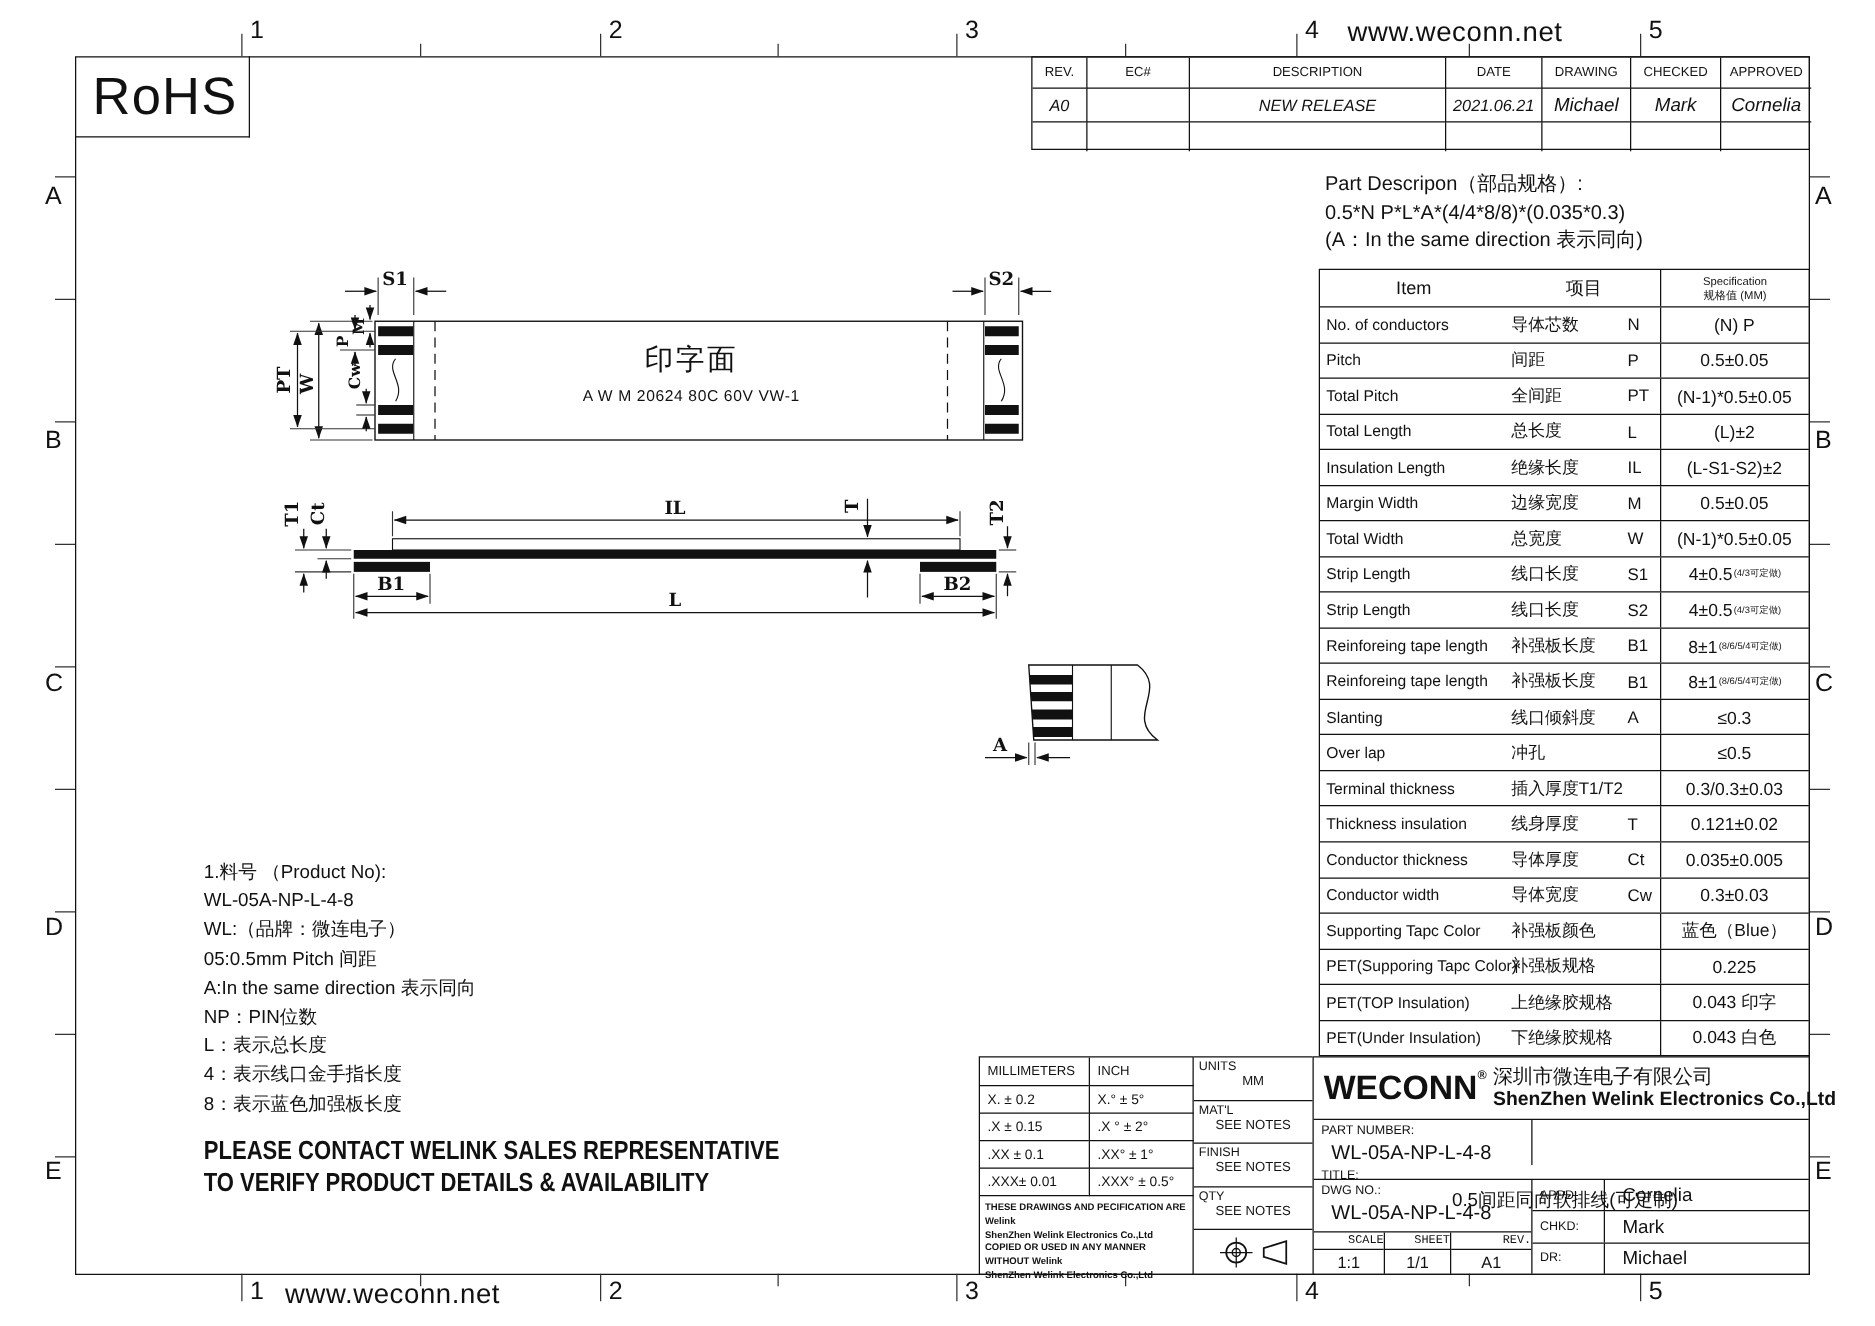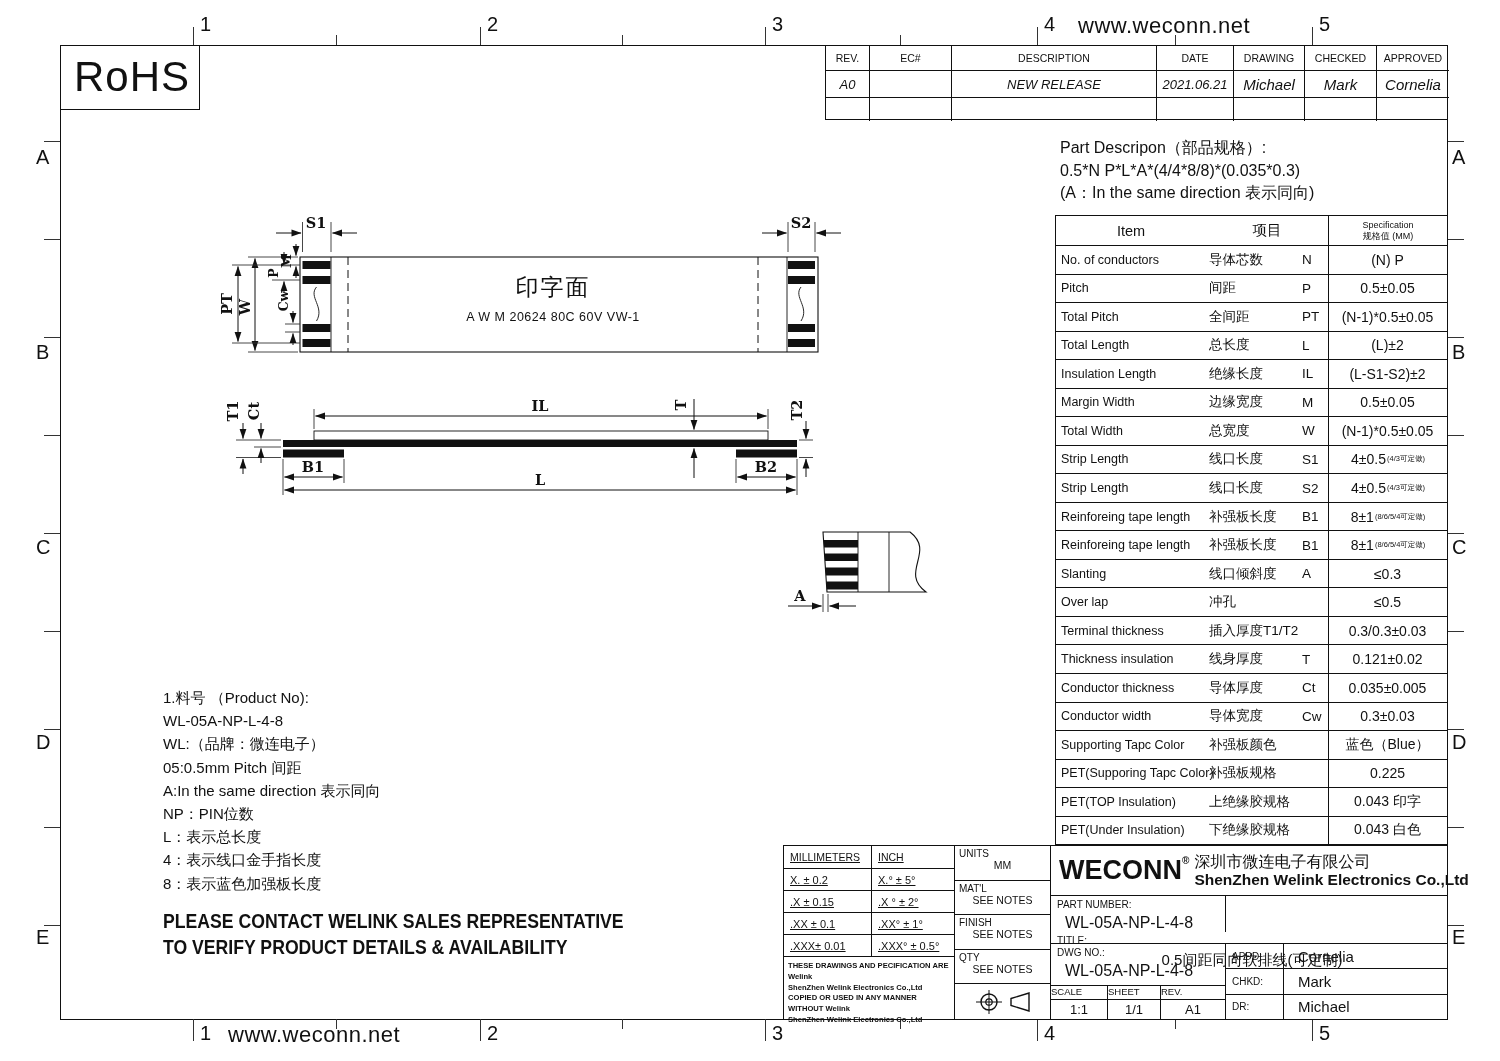--- a/index.html
+++ b/index.html
@@ -53,21 +53,21 @@
   .dimtext.small{font-size:12.5px;}
   .printface{position:absolute;left:348px;top:272px;width:410px;text-align:center;}
   .pf1{font-size:23px;letter-spacing:2px;}
   .pf2{font-size:12.5px;margin-top:7px;letter-spacing:.5px;}
   
   .notes{position:absolute;left:163px;top:686px;font-size:15px;line-height:23.2px;}
   .contact{position:absolute;left:163px;top:908px;font-size:21px;font-weight:bold;line-height:26px;transform:scaleX(.84);transform-origin:left top;white-space:nowrap;}
   
   .toltable{position:absolute;left:783px;top:845px;width:172px;height:175px;border:1.2px solid #111;box-sizing:border-box;display:flex;flex-direction:column;}
   .tol-grid{display:grid;grid-template-columns:87px 84px;grid-template-rows:23px 22px 22px 22px 22px;}
-  .tc{border-left:1px solid #111;border-bottom:1px solid #111;display:flex;align-items:center;padding-left:6px;font-size:11px;white-space:nowrap;box-sizing:border-box;text-decoration:underline;}
+  .tc{border-left:1px solid #111;border-bottom:1px solid #111;display:flex;align-items:center;padding-left:6px;font-size:11px;white-space:nowrap;box-sizing:border-box;}
   .tc.first{border-left:none;}
   .tc.hdr{font-size:10.5px;}
   .disclaimer{flex:1;font-size:7.6px;font-weight:bold;line-height:1.42;padding:4px 2px 0 4px;}
   
   .infocol{position:absolute;left:955px;top:845px;width:95px;height:175px;border-top:1.2px solid #111;border-bottom:1.2px solid #111;box-sizing:border-box;display:flex;flex-direction:column;}
   .info-cell{height:35px;border-bottom:1px solid #111;box-sizing:border-box;}
   .info-cell:last-child{border-bottom:none;display:flex;align-items:center;justify-content:center;}
   .info-label{font-size:10px;padding:2px 0 0 4px;}
   .info-value{font-size:10.5px;text-align:center;margin-top:0px;}
   
@@ -84,21 +84,21 @@
   .pn-value{font-size:16px;padding-left:8px;margin-top:4px;white-space:nowrap;}
   .title-cell{flex:1;padding-top:3px;padding-left:6px;}
   .title-value{font-size:15px;text-align:center;margin-top:5px;white-space:nowrap;}
   .tb-bottom{flex:1;display:flex;}
   .tb-left{width:175px;border-right:1.2px solid #111;box-sizing:border-box;display:flex;flex-direction:column;}
   .dwg-cell{height:42px;border-bottom:1.2px solid #111;box-sizing:border-box;padding:3px 0 0 6px;}
   .ssr{flex:1;display:flex;}
   .ssr-col{display:flex;flex-direction:column;border-right:1px solid #111;box-sizing:border-box;}
   .ssr-col:last-child{border-right:none;}
   .ssr-col.c1{width:57px;}.ssr-col.c2{width:53px;}.ssr-col.c3{flex:1;}
-  .ssr-h{height:14px;font-size:9.5px;text-align:left;border-bottom:1px solid #111;box-sizing:border-box;}
+  .ssr-h{height:14px;font-size:9.5px;text-align:right;border-bottom:1px solid #111;box-sizing:border-box;font-family:Liberation Mono, monospace;}
   .ssr-v{flex:1;display:flex;align-items:center;justify-content:center;font-size:13px;}
   .tb-right{flex:1;display:flex;flex-direction:column;}
   .sig-row{flex:1;display:flex;border-bottom:1px solid #111;box-sizing:border-box;}
   .sig-row:last-child{border-bottom:none;}
   .sig-label{width:58px;font-size:10px;display:flex;align-items:center;padding-left:6px;border-right:1px solid #111;box-sizing:border-box;}
   .sig-value{flex:1;display:flex;align-items:center;padding-left:14px;font-size:15px;}
 </style>
 </head>
 <body>
 

